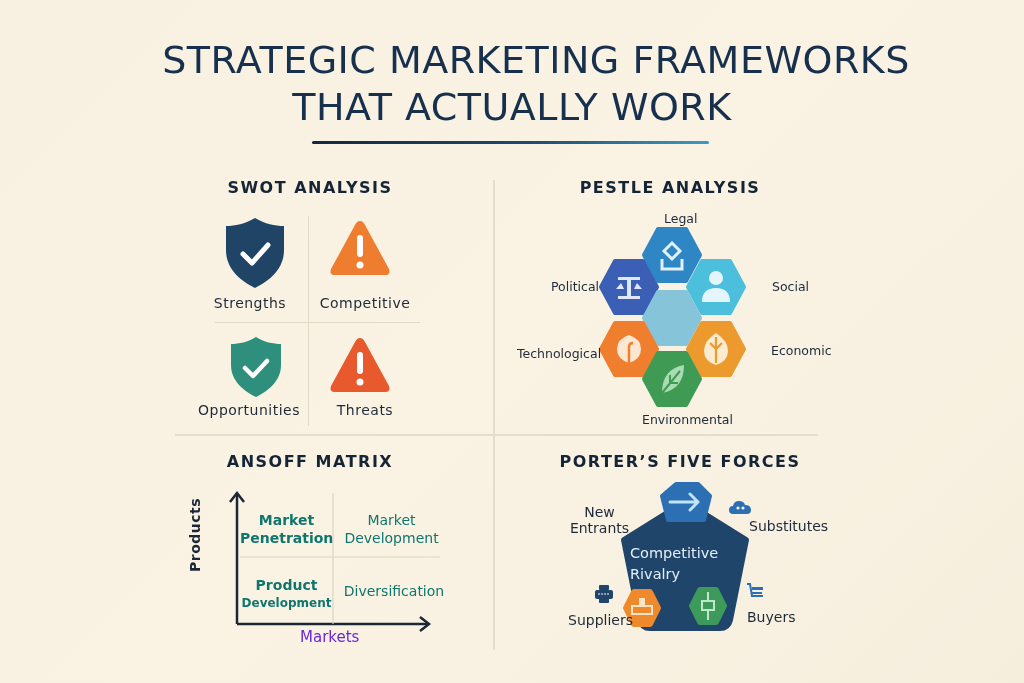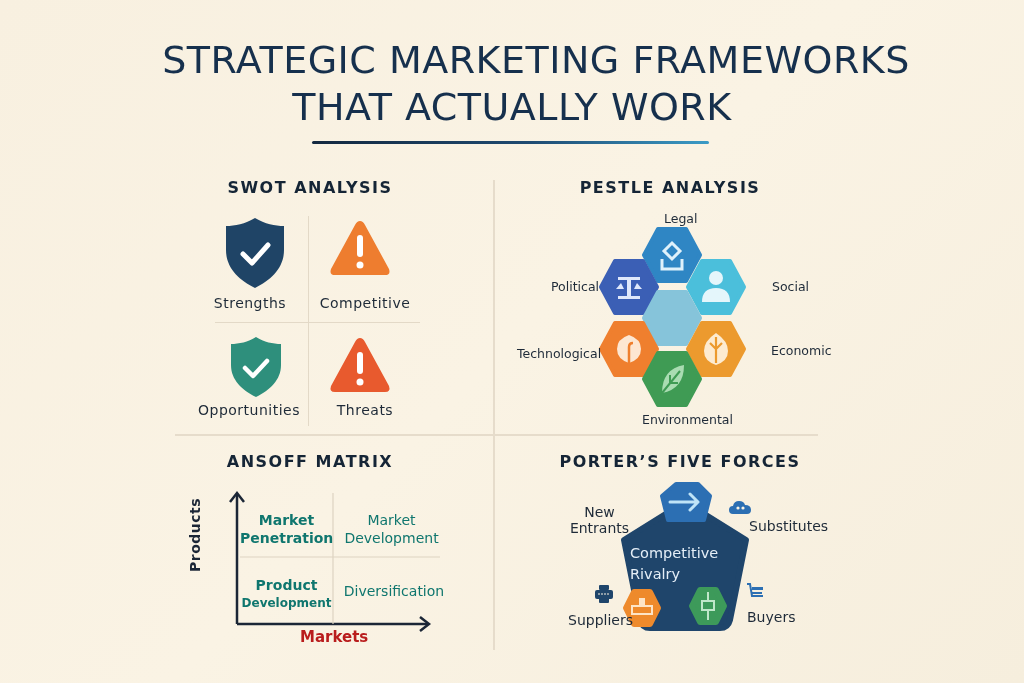--- a/index.html
+++ b/index.html
@@ -134,21 +134,21 @@
   <svg class="abs" style="left:200px; top:488px;" width="240" height="145" viewBox="0 0 240 145">
     <line x1="37" y1="6" x2="37" y2="136" stroke="#1b2636" stroke-width="2.5"></line>
     <path d="M30 14 L37 5 L44 14" stroke="#1b2636" stroke-width="2.5" fill="none"></path>
     <line x1="37" y1="136" x2="228" y2="136" stroke="#1b2636" stroke-width="2.5"></line>
     <path d="M220 129 L229 136 L220 143" stroke="#1b2636" stroke-width="2.5" fill="none"></path>
     <line x1="133" y1="5" x2="133" y2="136" stroke="#ddd3c1" stroke-width="1.2"></line>
     <line x1="40" y1="69" x2="240" y2="69" stroke="#ddd3c1" stroke-width="1.2"></line>
   </svg>
 
   <div class="abs" style="left:187px; top:572px; transform:rotate(-90deg); transform-origin:left top; font-size:14px; font-weight:700; color:#1b2636; letter-spacing:0.5px;">Products</div>
-  <div class="abs" style="left:300px; top:628px; font-size:15px; font-weight:700; color:#b91c1c;">Markets</div>
+  <div class="abs" style="left:300px; top:628px; font-size:15px; font-weight:400; color:#6d28d9;">Markets</div>
 
   <div class="ansoff-cell" style="left:240px; top:511px; width:93px; font-weight:700;">
     <div>Market</div>
       <div>Penetration</div>
   </div>
   <div class="ansoff-cell" style="left:333px; top:511px; width:117px;">
     <div>Market</div>
       <div>Development</div>
   </div>
   <div class="ansoff-cell" style="left:240px; top:576px; width:93px; font-weight:700;">

